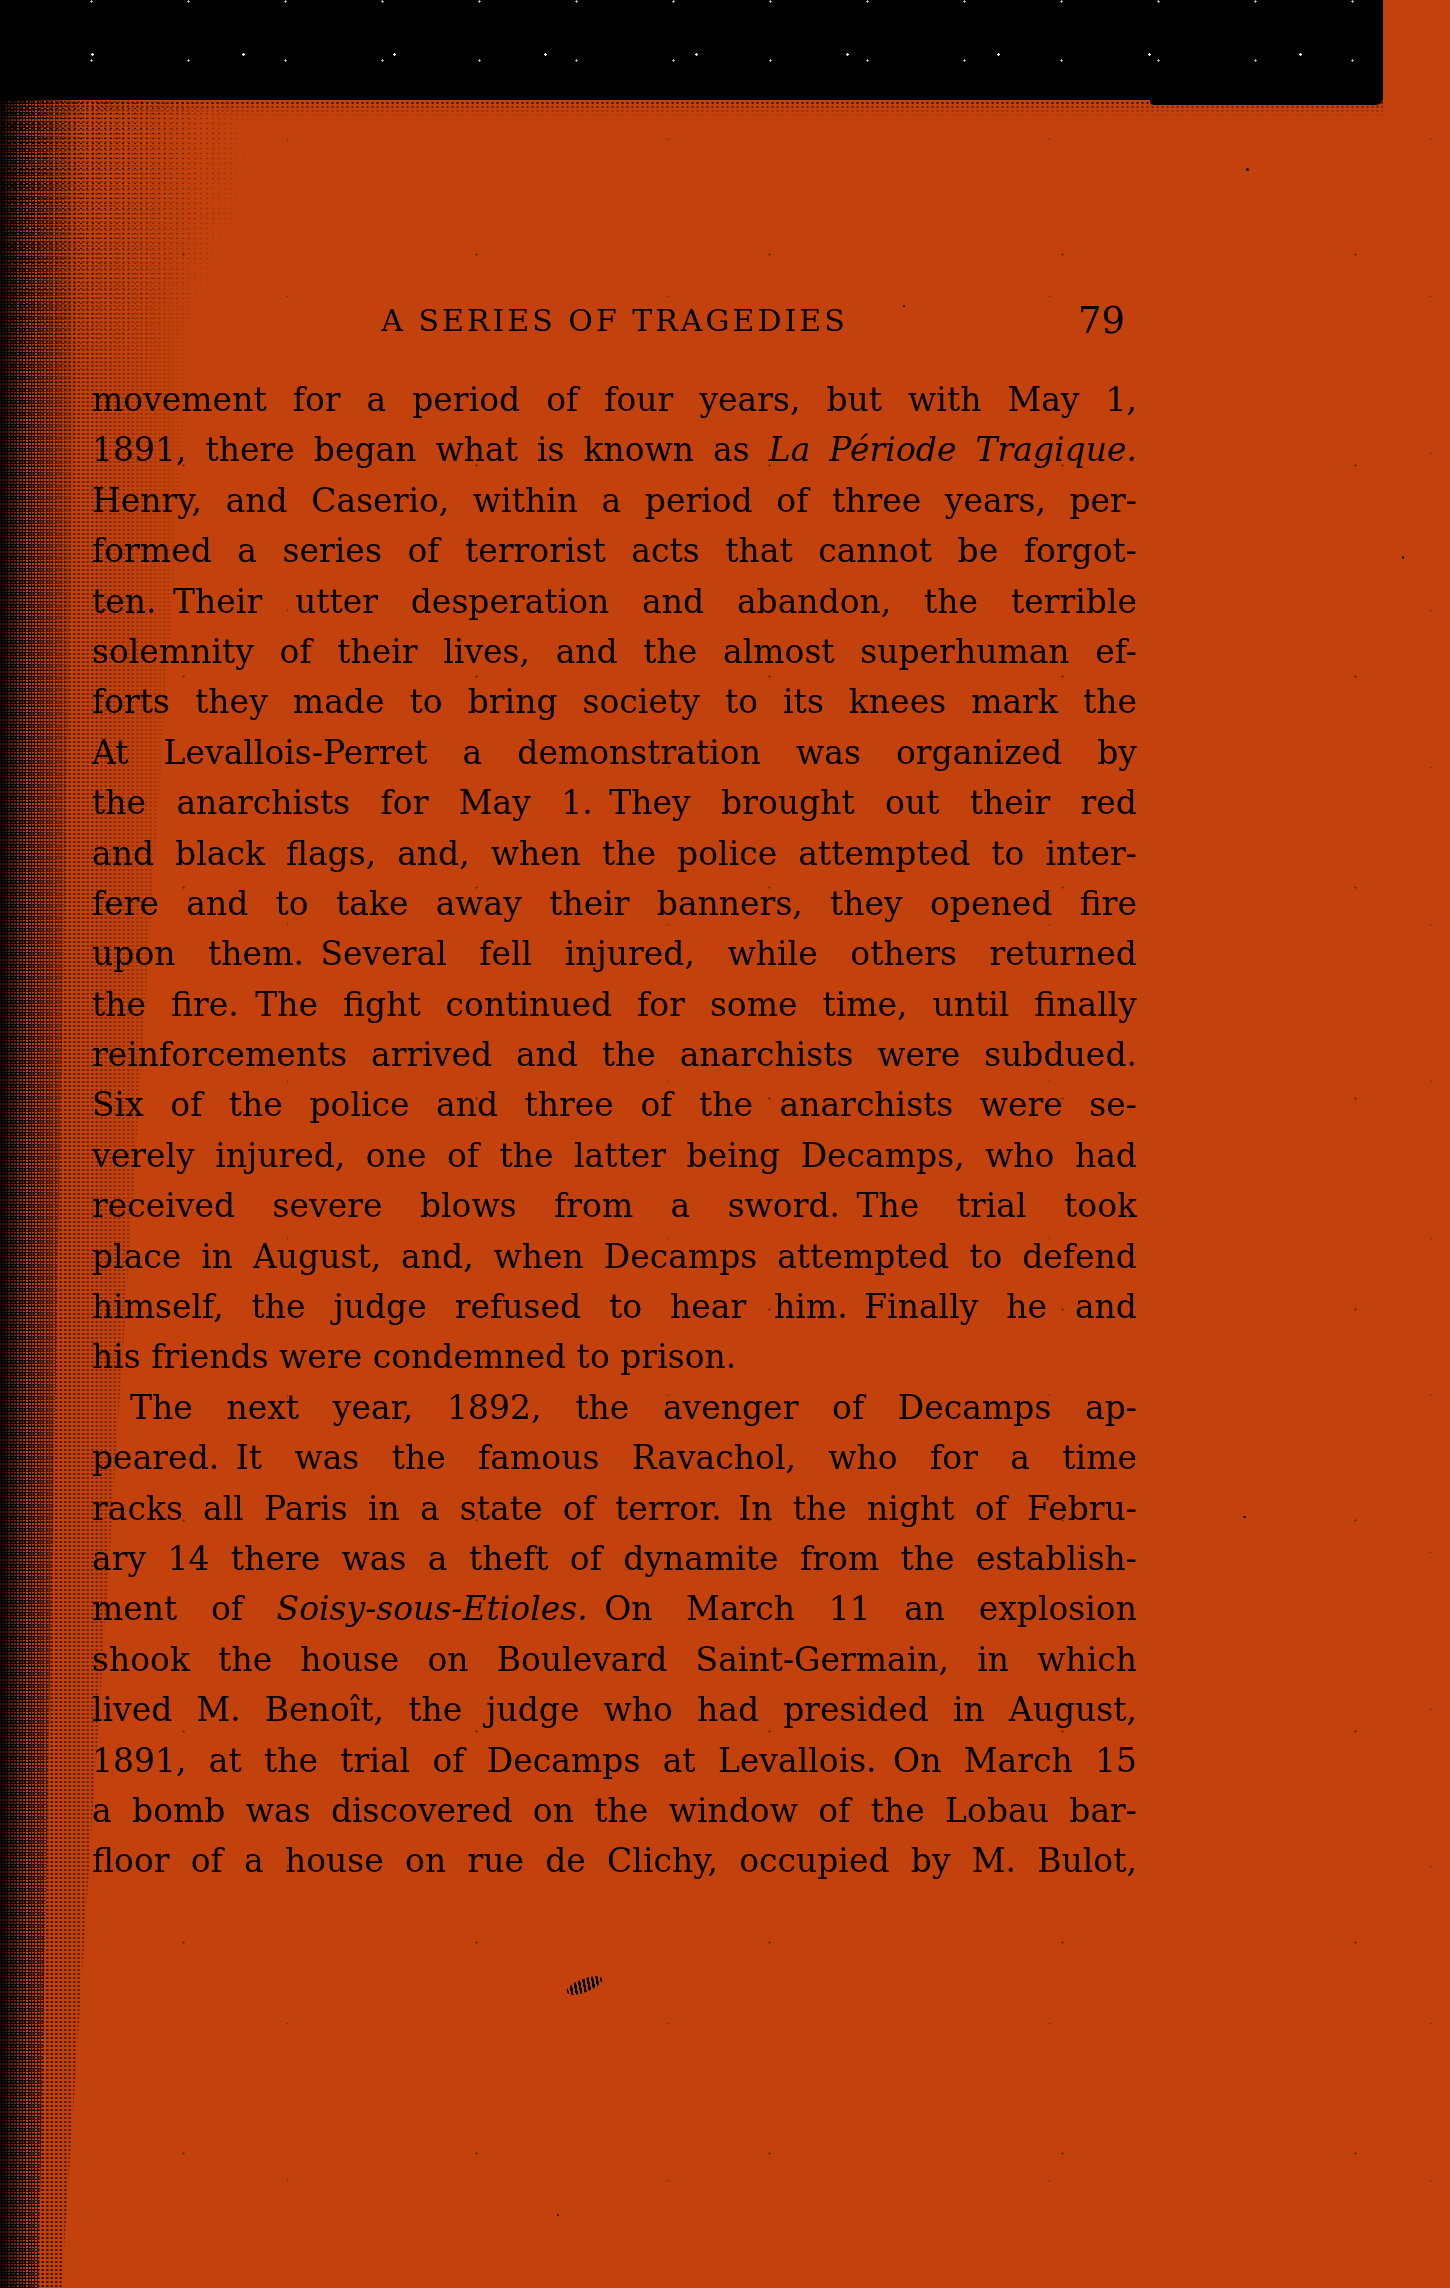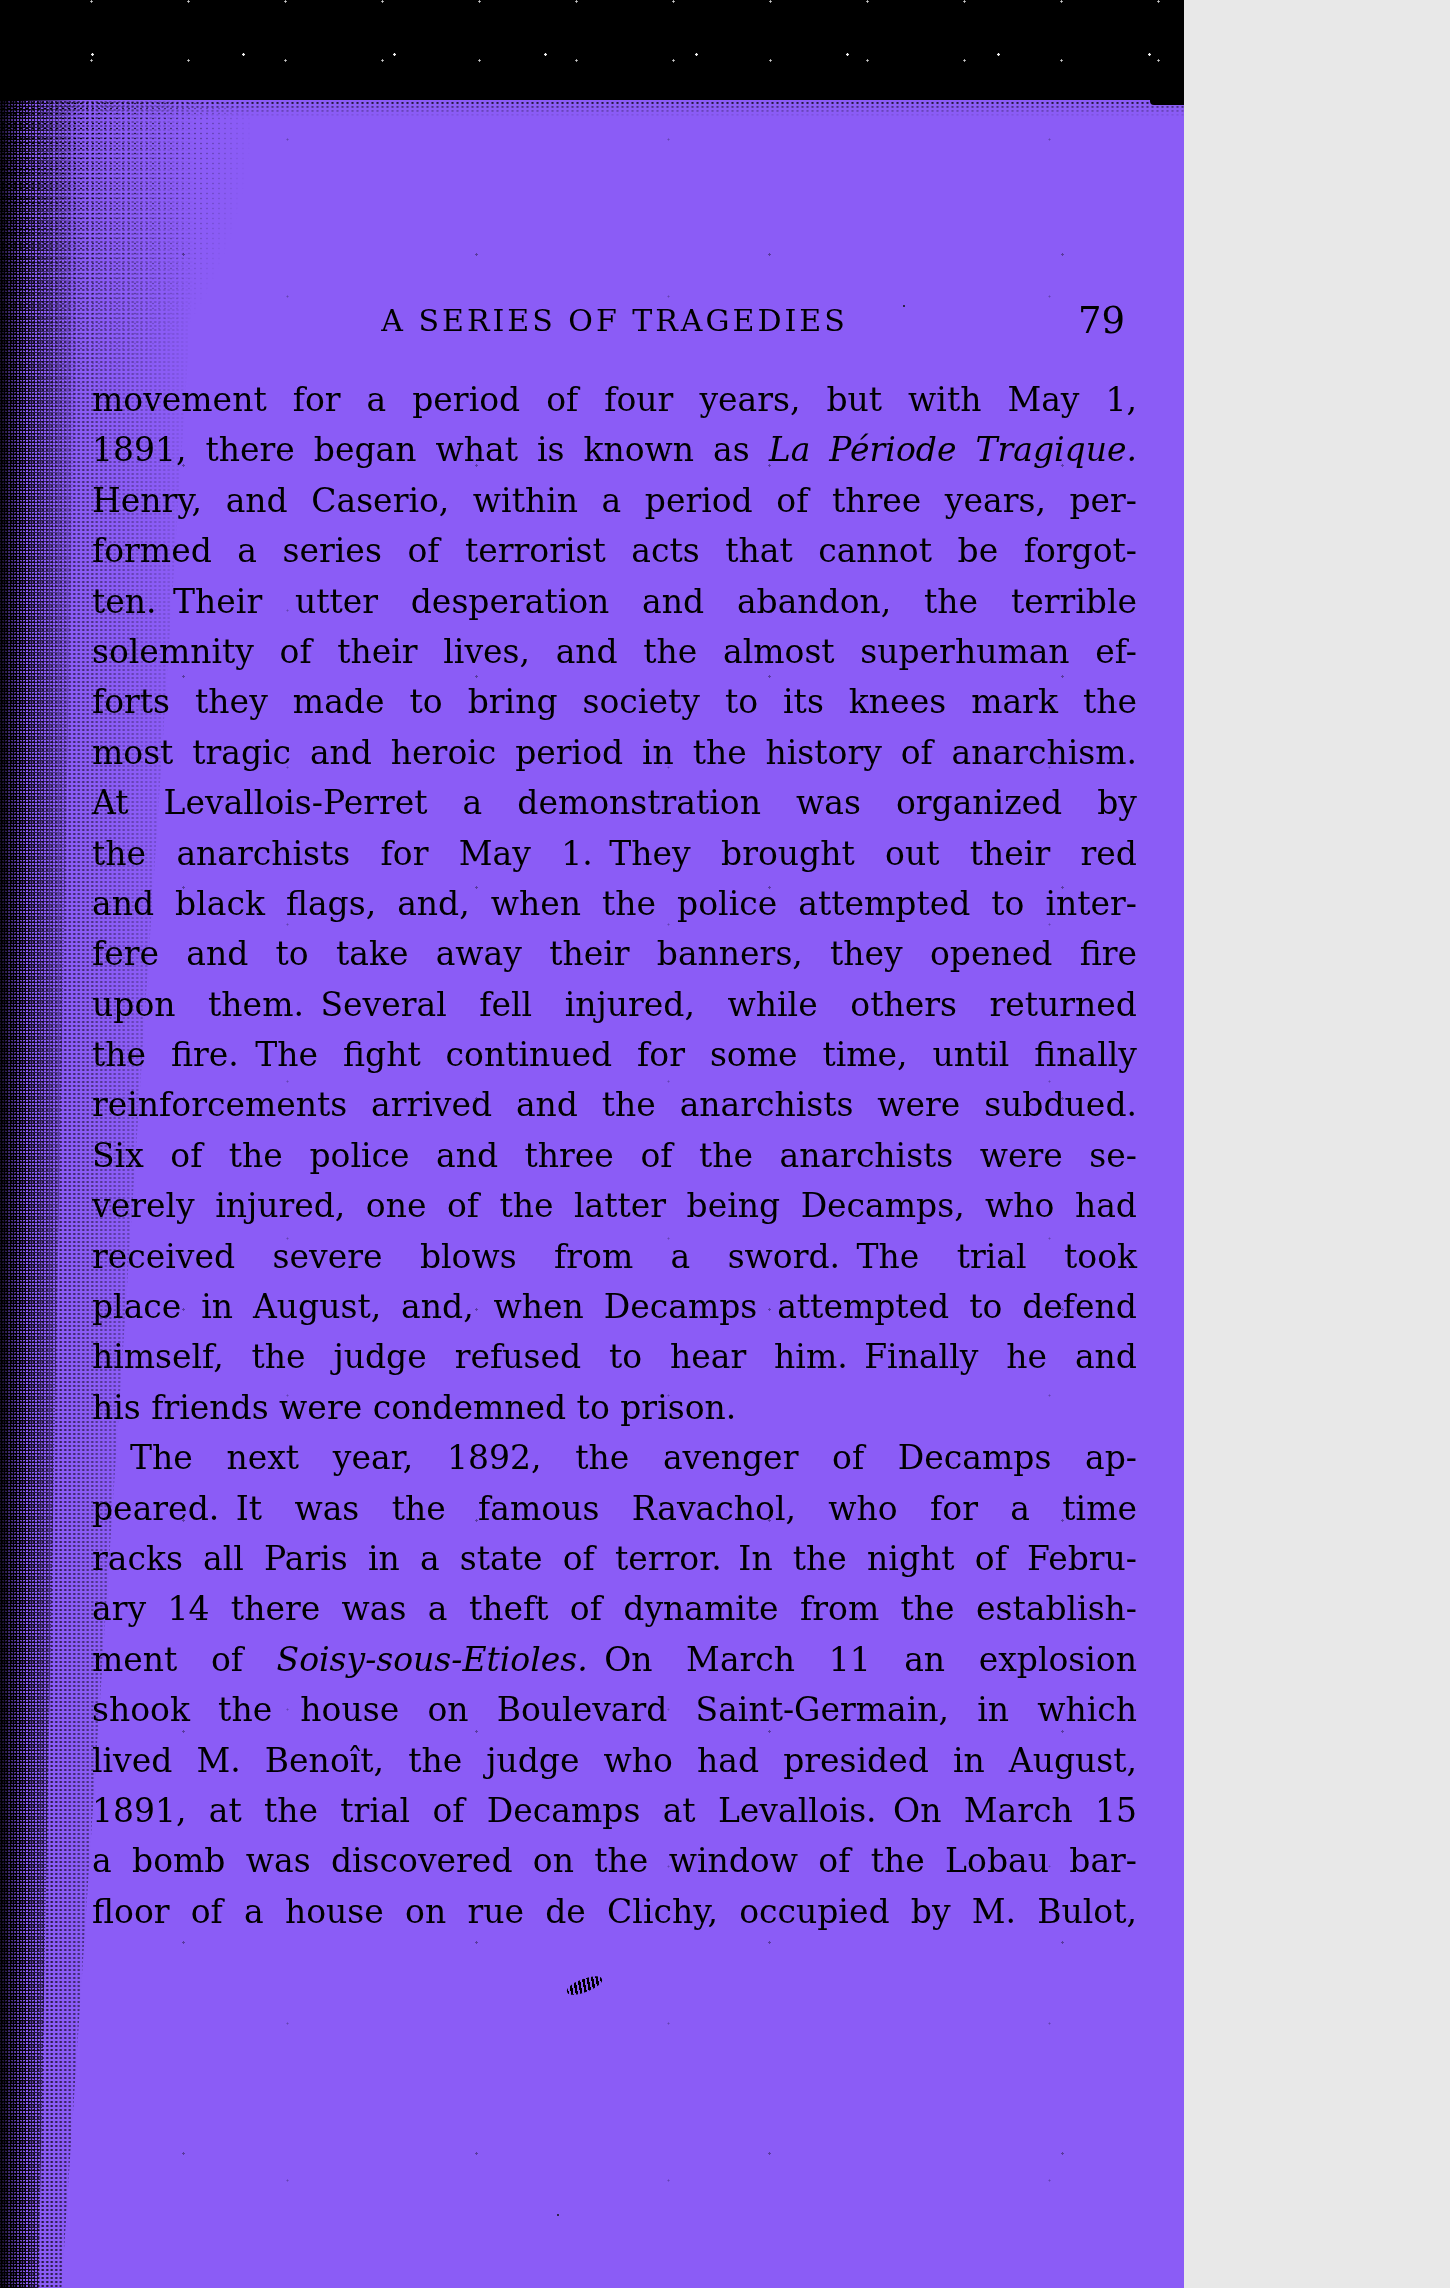--- a/index.html
+++ b/index.html
@@ -1,19 +1,19 @@
 <!DOCTYPE html>
 <html><head>
 <meta charset="utf-8">
 <style>
   html,body{margin:0;padding:0;background:#e8e8e8;}
   .page{
     position:relative;
-    width:1184px;height:2288px;
-    background:#8b5cf6;
+    width:1450px;height:2288px;
+    background:#c2410c;
     overflow:hidden;
     font-family:"DejaVu Serif","Liberation Serif",serif;
     color:#000;
   }
 
   
   .top-bar{
     position:absolute;left:0;top:0;width:1383px;height:100px;
     background:#000;
     background-image:
@@ -134,21 +134,20 @@
   </div>
 
   <div class="body-text">
       <div class="line"><span>movement for a period of four years, but with May 1,</span></div>
       <div class="line"><span>1891, there began what is known as </span><span class="it">La Période Tragique.</span></div>
       <div class="line"><span>Henry, and Caserio, within a period of three years, per-</span></div>
       <div class="line"><span>formed a series of terrorist acts that cannot be forgot-</span></div>
       <div class="line"><span>ten. Their utter desperation and abandon, the terrible</span></div>
       <div class="line"><span>solemnity of their lives, and the almost superhuman ef-</span></div>
       <div class="line"><span>forts they made to bring society to its knees mark the</span></div>
-      <div class="line"><span>most tragic and heroic period in the history of anarchism.</span></div>
       <div class="line"><span>At Levallois-Perret a demonstration was organized by</span></div>
       <div class="line"><span>the anarchists for May 1. They brought out their red</span></div>
       <div class="line"><span>and black flags, and, when the police attempted to inter-</span></div>
       <div class="line"><span>fere and to take away their banners, they opened fire</span></div>
       <div class="line"><span>upon them. Several fell injured, while others returned</span></div>
       <div class="line"><span>the fire. The fight continued for some time, until finally</span></div>
       <div class="line"><span>reinforcements arrived and the anarchists were subdued.</span></div>
       <div class="line"><span>Six of the police and three of the anarchists were se-</span></div>
       <div class="line"><span>verely injured, one of the latter being Decamps, who had</span></div>
       <div class="line"><span>received severe blows from a sword. The trial took</span></div>

